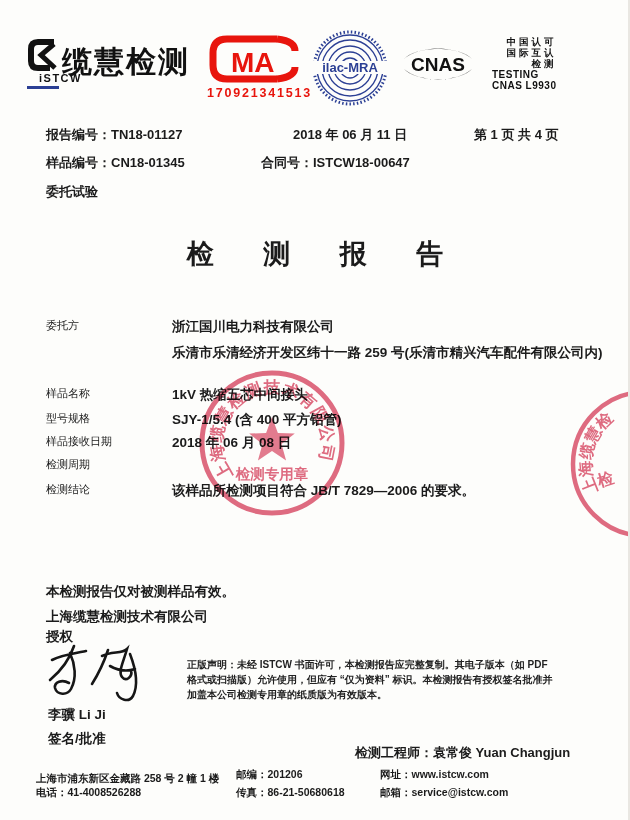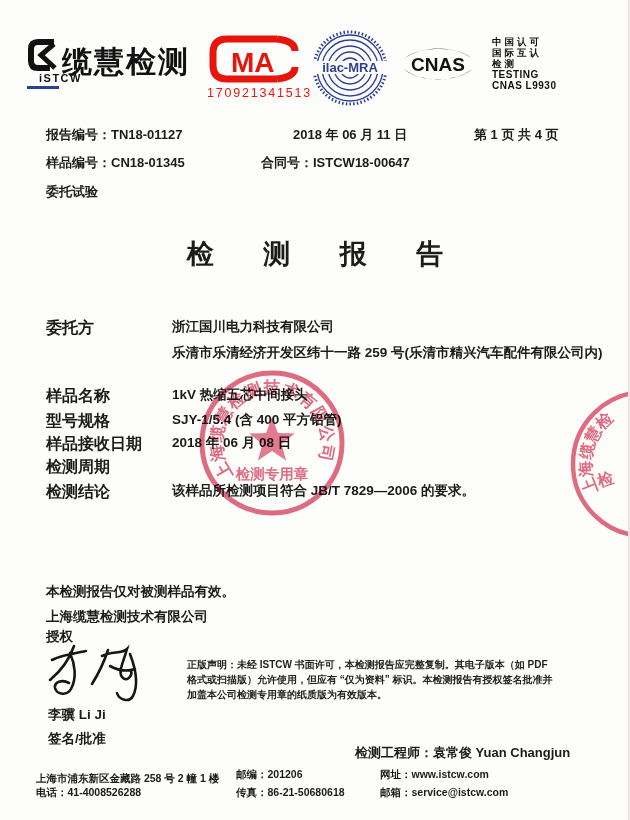--- a/index.html
+++ b/index.html
@@ -2,28 +2,28 @@
 <html><head>
 <meta charset="utf-8">
 <style>
   html,body{margin:0;padding:0;background:#ffffff;}
   .page{position:relative;width:630px;height:820px;background:#fdfdfb;
         font-family:"Liberation Sans","DejaVu Sans",sans-serif;color:#1b1b1b;overflow:hidden;}
   .abs{position:absolute;white-space:nowrap;}
   .meta{font-size:13px;font-weight:700;}
   .title{left:0;right:0;top:236px;text-align:center;font-size:27px;font-weight:800;
          letter-spacing:17px;text-indent:17px;word-spacing:8px;}
-  .lbl{font-size:16px;font-weight:700;}
+  .lbl{font-size:11px;font-weight:400;}
   .val{font-size:13.5px;font-weight:700;}
   .small{font-size:10.5px;font-weight:700;}
   .disclaimer{left:187px;top:657px;width:372px;font-size:10px;line-height:1.5;
               font-weight:600;white-space:normal;color:#222;}
-  .cnas-cn{font-size:9.5px;font-weight:700;letter-spacing:3px;line-height:11px;color:#111;}
+  .cnas-cn{font-size:9.5px;font-weight:700;letter-spacing:3px;line-height:11px;color:#111;text-align:right;}
   .cnas-en{font-size:10px;font-weight:800;letter-spacing:0.5px;line-height:11px;color:#111;}
-  .cma-num{font-size:12.5px;font-weight:400;letter-spacing:1.8px;color:#e8150d;}
+  .cma-num{font-size:12.5px;font-weight:700;letter-spacing:1.8px;color:#e8150d;}
   .istcw-en{font-size:11px;font-weight:800;letter-spacing:1.5px;color:#111;padding-left:13px;}
   .istcw-bar{width:32px;height:3px;background:#2b3f94;}
   .brand-cn{font-size:30px;font-weight:800;letter-spacing:2px;color:#111;}
   .stamp{opacity:.82;mix-blend-mode:multiply;}
   .edge{position:absolute;right:0;top:0;width:2px;height:100%;background:#e9e7e2;}
 </style>
 </head>
 <body>
 
 <div class="page">

